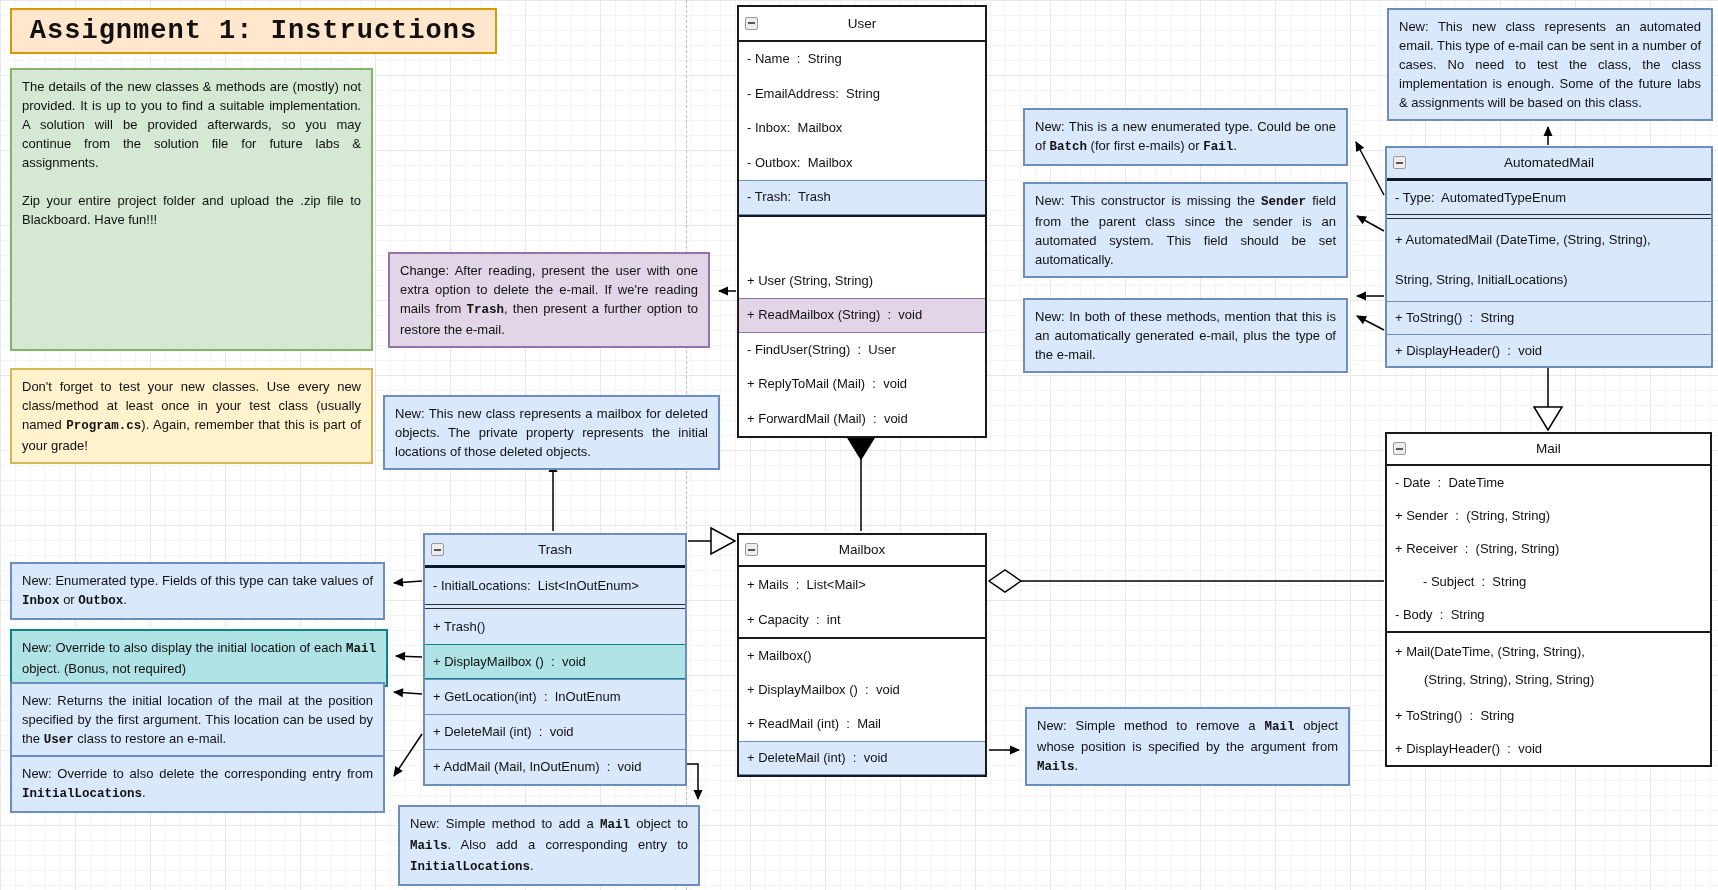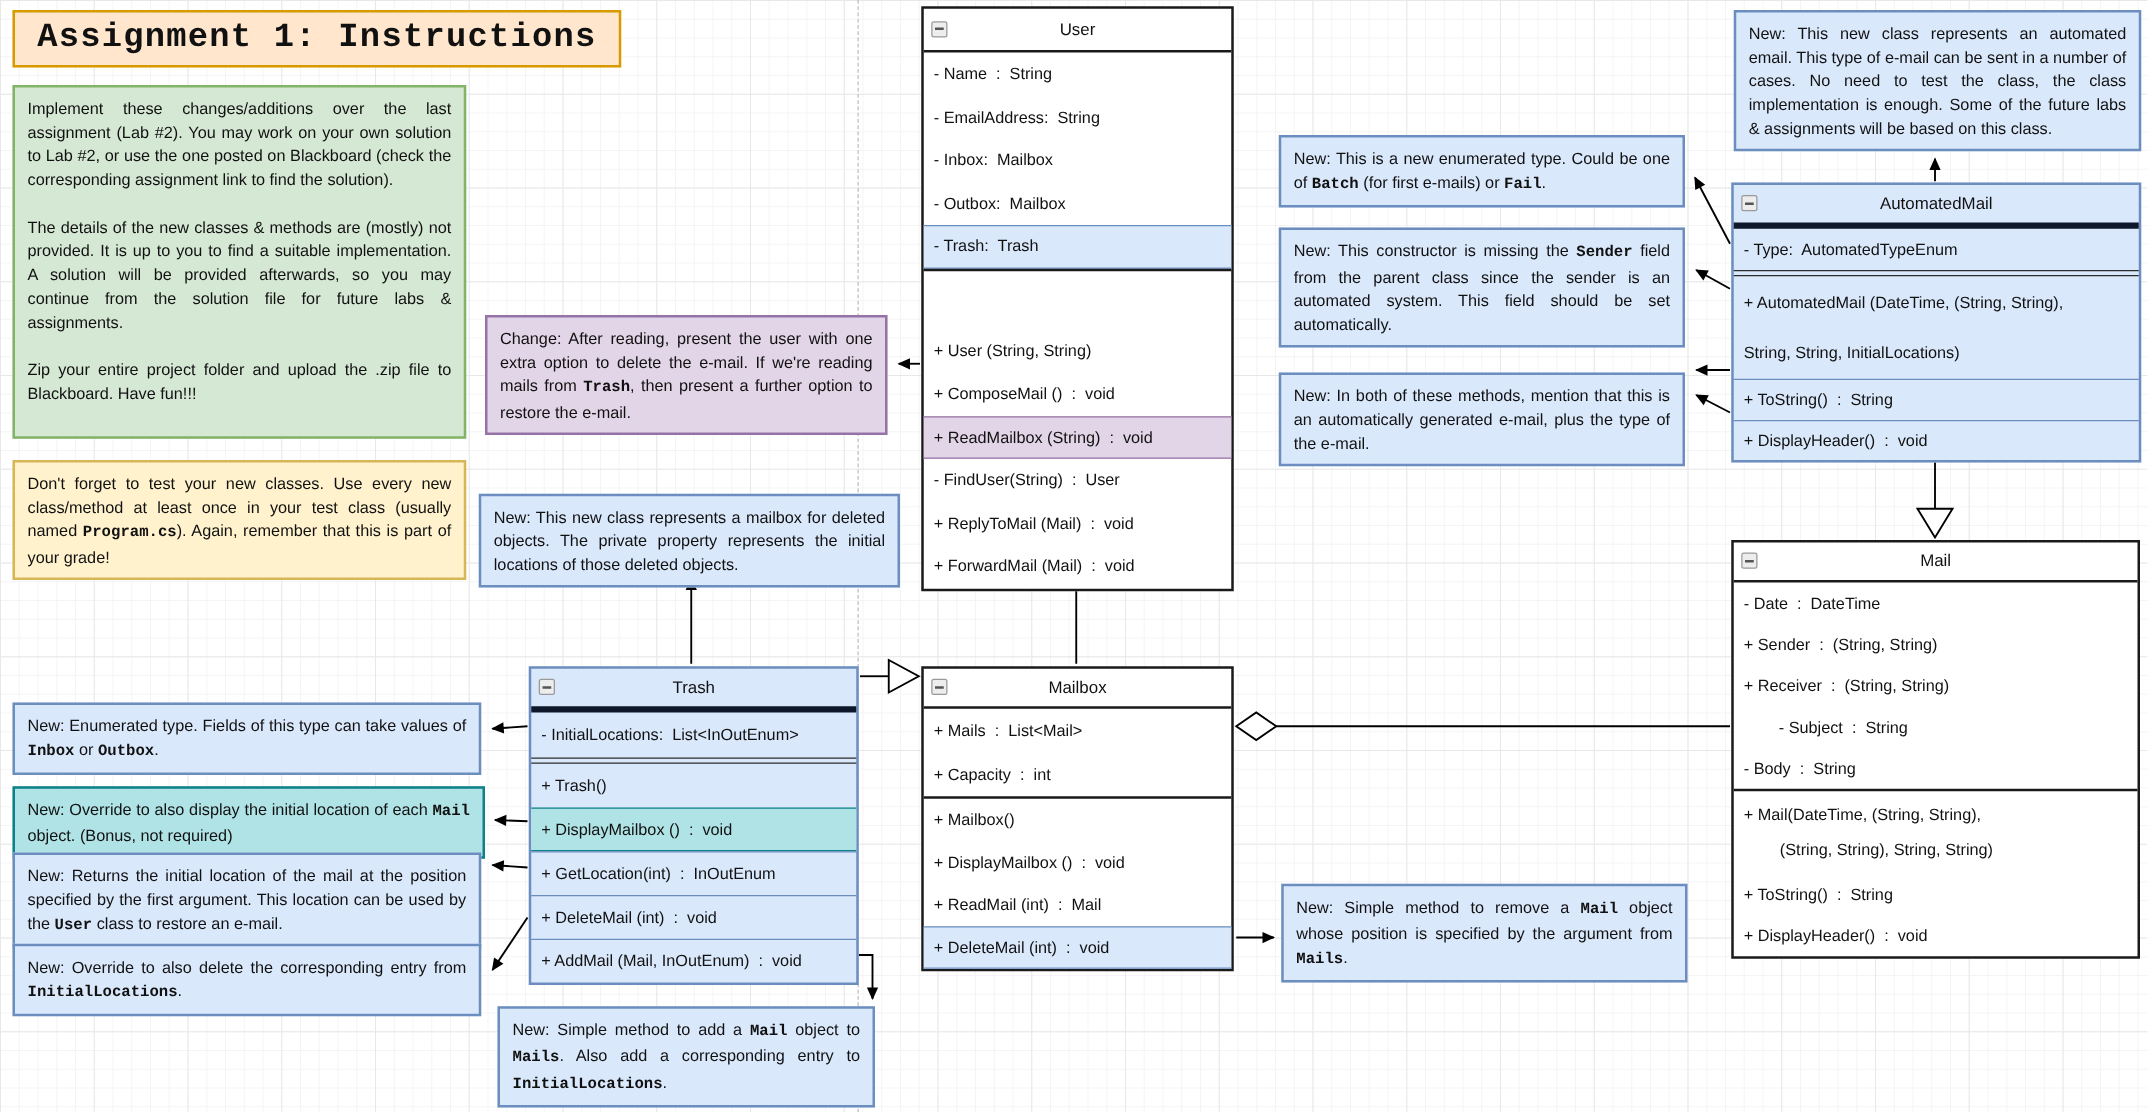--- a/index.html
+++ b/index.html
@@ -28,21 +28,21 @@
   .note-yellow{background:#fff2cc;border:2px solid #d6b656;}
   .note-purple{background:#e1d5e7;border:2px solid #9673a6;}
   .note-blue{background:#dae8fc;border:2px solid #6c8ebf;}
   .note-teal{background:#b0e3e6;border:2px solid #0e8088;}
   .mono{font-family:"Liberation Mono","DejaVu Sans Mono",monospace;font-weight:bold;font-size:12.5px;}
   .uml{position:absolute;box-sizing:border-box;font-size:13px;color:#111;}
   .uml-plain{background:#ffffff;border:2px solid #1a1a1a;}
   .uml-blue{background:#dae8fc;border:2px solid #6c8ebf;}
   .uml-header{position:relative;text-align:center;font-size:13.5px;}
   .uml-plain .uml-header{border-bottom:2px solid #1a1a1a;}
-  .uml-blue .uml-header{border-bottom:5px solid #0f172a;}
+  .uml-blue .uml-header{border-bottom:3px solid #0f172a;}
   .collapse-icon{position:absolute;left:6px;top:50%;margin-top:-7px;width:13px;height:13px;
     background:#ededed;border:1px solid #999;border-radius:2px;box-sizing:border-box;}
   .collapse-icon .minus{position:absolute;left:2px;right:2px;top:50%;margin-top:-1px;height:2px;background:#555;}
   .row{padding-left:8px;white-space:pre;overflow:hidden;box-sizing:border-box;}
   .row-line{white-space:pre;}
   .sep1{height:0;border-top:2px solid #1a1a1a;}
   .sep2{height:3px;border-top:1.5px solid #2d2d2d;border-bottom:1.5px solid #2d2d2d;}
 </style>
 </head>
 <body>
@@ -76,21 +76,20 @@
       <polyline points="422,734 394,776" fill="none" stroke="#000" stroke-width="1.5" marker-end="url(#arrowhead)"></polyline>
       <polyline points="687,764 698,764 698,799" fill="none" stroke="#000" stroke-width="1.5" marker-end="url(#arrowhead)"></polyline>
       <polyline points="989,750 1019,750" fill="none" stroke="#000" stroke-width="1.5" marker-end="url(#arrowhead)"></polyline>
       <polyline points="553,531 553,463" fill="none" stroke="#000" stroke-width="1.5" marker-end="url(#arrowhead)"></polyline>
     </svg>
 
   <div class="title-box">Assignment 1: Instructions</div>
 
   <div id="notes-layer">
       <div class="note note-green" style="left: 10px; top: 68px; width: 363px; min-height: 283px;">
-        <div class="note-para"><span>Implement these changes/additions over the last assignment (Lab #2). You may work on your own solution to Lab #2, or use the one posted on Blackboard (check the corresponding assignment link to find the solution).</span></div>
         <div class="note-para"><span>The details of the new classes &amp; methods are (mostly) not provided. It is up to you to find a suitable implementation. A solution will be provided afterwards, so you may continue from the solution file for future labs &amp; assignments.</span></div>
         <div class="note-para"><span>Zip your entire project folder and upload the .zip file to Blackboard. Have fun!!!</span></div>
       </div>
       <div class="note note-yellow" style="left: 10px; top: 368px; width: 363px; min-height: 92px;">
         <div class="note-para"><span>Don't forget to test your new classes. Use every new class/method at least once in your test class (usually named </span><span class="mono">Program.cs</span><span>). Again, remember that this is part of your grade!</span></div>
       </div>
       <div class="note note-purple" style="left: 388px; top: 252px; width: 322px; min-height: 84px;">
         <div class="note-para"><span>Change: After reading, present the user with one extra option to delete the e-mail. If we're reading mails from </span><span class="mono">Trash</span><span>, then present a further option to restore the e-mail.</span></div>
       </div>
       <div class="note note-blue" style="left: 383px; top: 395px; width: 337px; min-height: 62px;">
@@ -132,21 +131,20 @@
         <div class="uml-header" style="height: 33px; line-height: 33px;"><span class="collapse-icon">
             <span class="minus"></span>
           </span><span class="uml-title">User</span></div>
         <div class="row" style="height: 34.5px; line-height: 34.5px;">- Name  :  String</div>
         <div class="row" style="height: 34.5px; line-height: 34.5px;">- EmailAddress:  String</div>
         <div class="row" style="height: 34.5px; line-height: 34.5px;">- Inbox:  Mailbox</div>
         <div class="row" style="height: 34.5px; line-height: 34.5px;">- Outbox:  Mailbox</div>
         <div class="row" style="height: 34.5px; line-height: 32.5px; background: rgb(218, 232, 252); border-top: 1px solid rgb(108, 142, 191); border-bottom: 1px solid rgb(108, 142, 191);">- Trash:  Trash</div>
         <div class="sep1"></div>
         <div class="row" style="height: 34.5px; line-height: 34.5px; margin-top: 47px;">+ User (String, String)</div>
-        <div class="row" style="height: 34.5px; line-height: 34.5px;">+ ComposeMail ()  :  void</div>
         <div class="row" style="height: 34.5px; line-height: 32.5px; background: rgb(225, 213, 231); border-top: 1px solid rgb(150, 115, 166); border-bottom: 1px solid rgb(150, 115, 166);">+ ReadMailbox (String)  :  void</div>
         <div class="row" style="height: 34.5px; line-height: 34.5px;">- FindUser(String)  :  User</div>
         <div class="row" style="height: 34.5px; line-height: 34.5px;">+ ReplyToMail (Mail)  :  void</div>
         <div class="row" style="height: 34.5px; line-height: 34.5px;">+ ForwardMail (Mail)  :  void</div>
       </div>
       <div class="uml uml-blue" style="left: 423px; top: 533px; width: 264px;">
         <div class="uml-header" style="height: 30px; line-height: 30px;"><span class="collapse-icon">
             <span class="minus"></span>
           </span><span class="uml-title">Trash</span></div>
         <div class="row" style="height: 36px; line-height: 36px;">- InitialLocations:  List&lt;InOutEnum&gt;</div>

